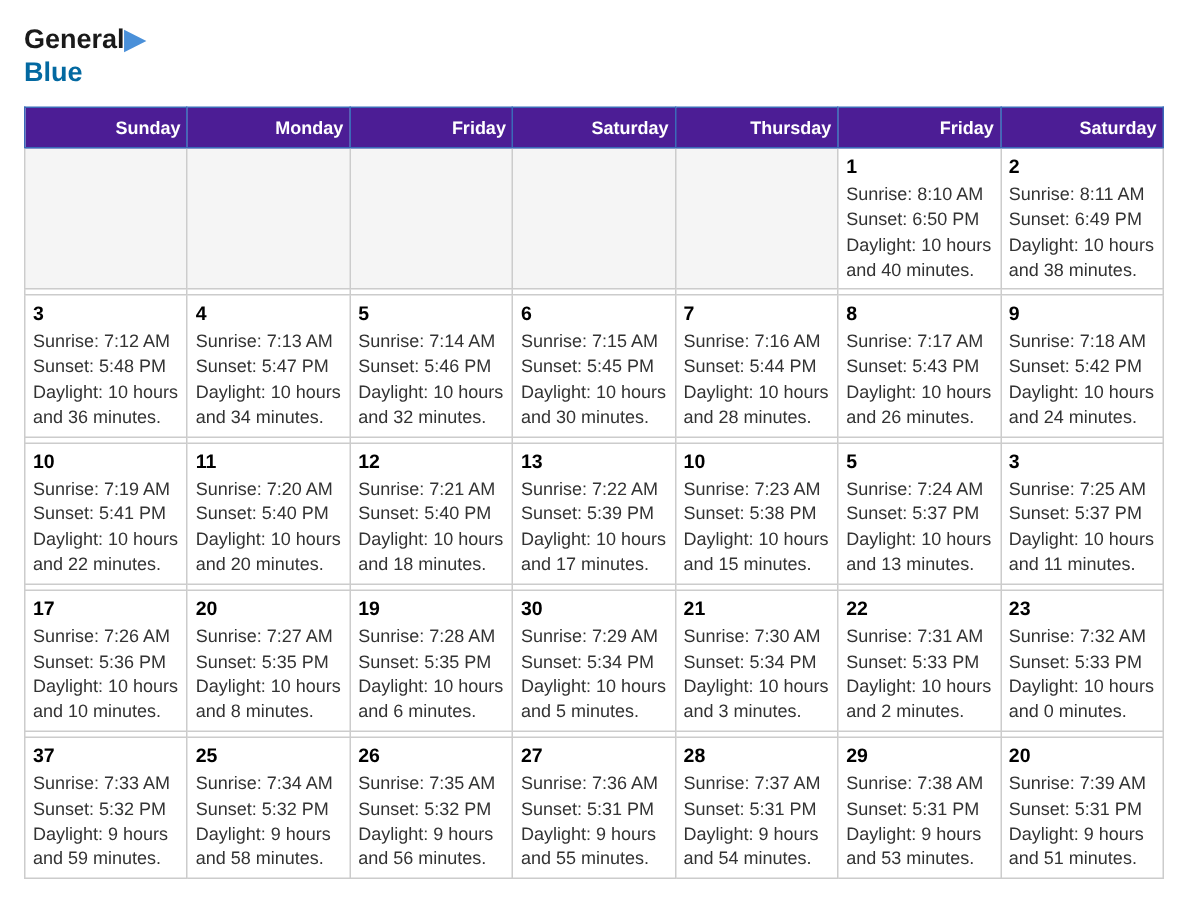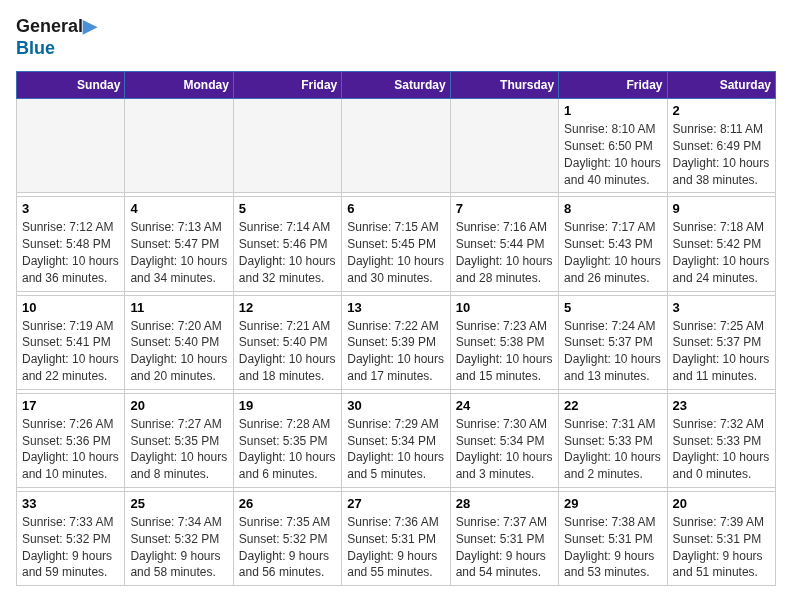--- a/index.html
+++ b/index.html
@@ -221,21 +221,21 @@
         </td>
         <td>
           <span class="day-number">19</span>
           <div class="day-info">Sunrise: 7:28 AM<br>Sunset: 5:35 PM<br>Daylight: 10 hours<br>and 6 minutes.</div>
         </td>
         <td>
           <span class="day-number">30</span>
           <div class="day-info">Sunrise: 7:29 AM<br>Sunset: 5:34 PM<br>Daylight: 10 hours<br>and 5 minutes.</div>
         </td>
         <td>
-          <span class="day-number">24</span>
+          <span class="day-number">21</span>
           <div class="day-info">Sunrise: 7:30 AM<br>Sunset: 5:34 PM<br>Daylight: 10 hours<br>and 3 minutes.</div>
         </td>
         <td>
           <span class="day-number">22</span>
           <div class="day-info">Sunrise: 7:31 AM<br>Sunset: 5:33 PM<br>Daylight: 10 hours<br>and 2 minutes.</div>
         </td>
         <td>
           <span class="day-number">23</span>
           <div class="day-info">Sunrise: 7:32 AM<br>Sunset: 5:33 PM<br>Daylight: 10 hours<br>and 0 minutes.</div>
         </td>
@@ -244,21 +244,21 @@
         <td></td>
         <td></td>
         <td></td>
         <td></td>
         <td></td>
         <td></td>
         <td></td>
       </tr>
       <tr>
         <td>
-          <span class="day-number">33</span>
+          <span class="day-number">37</span>
           <div class="day-info">Sunrise: 7:33 AM<br>Sunset: 5:32 PM<br>Daylight: 9 hours<br>and 59 minutes.</div>
         </td>
         <td>
           <span class="day-number">25</span>
           <div class="day-info">Sunrise: 7:34 AM<br>Sunset: 5:32 PM<br>Daylight: 9 hours<br>and 58 minutes.</div>
         </td>
         <td>
           <span class="day-number">26</span>
           <div class="day-info">Sunrise: 7:35 AM<br>Sunset: 5:32 PM<br>Daylight: 9 hours<br>and 56 minutes.</div>
         </td>

